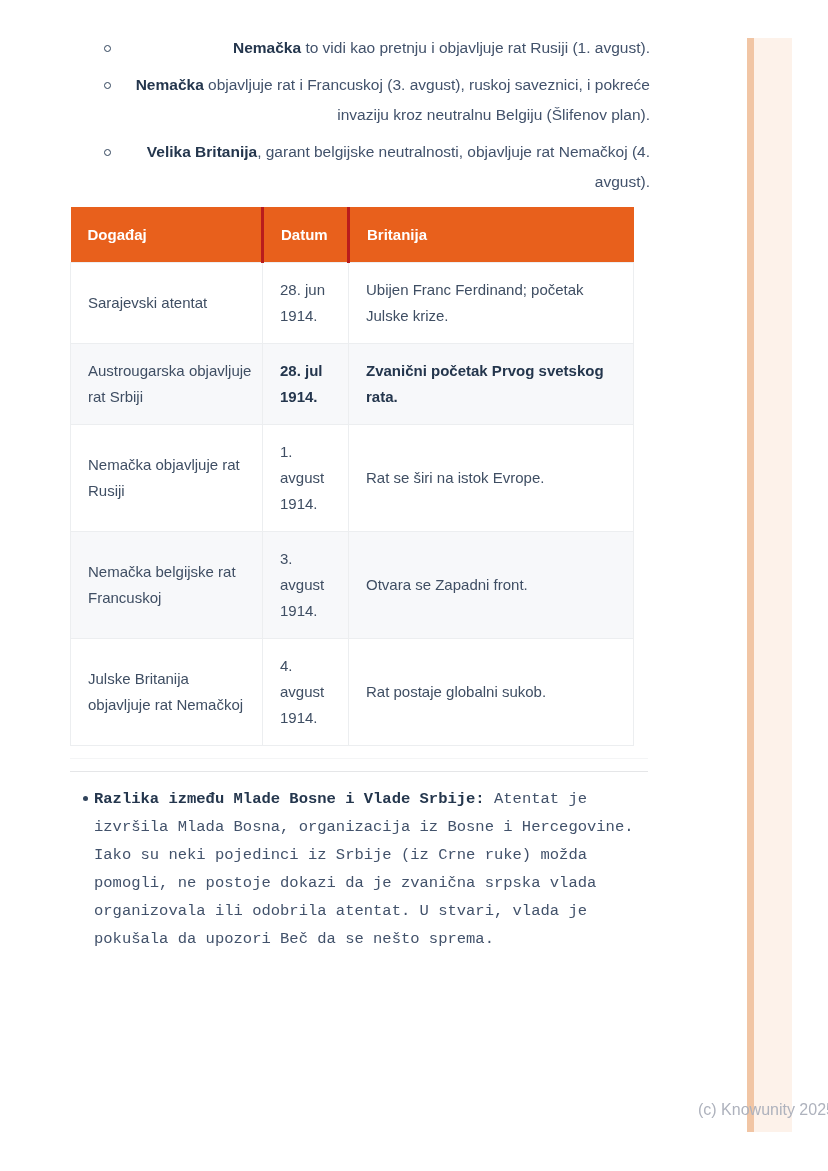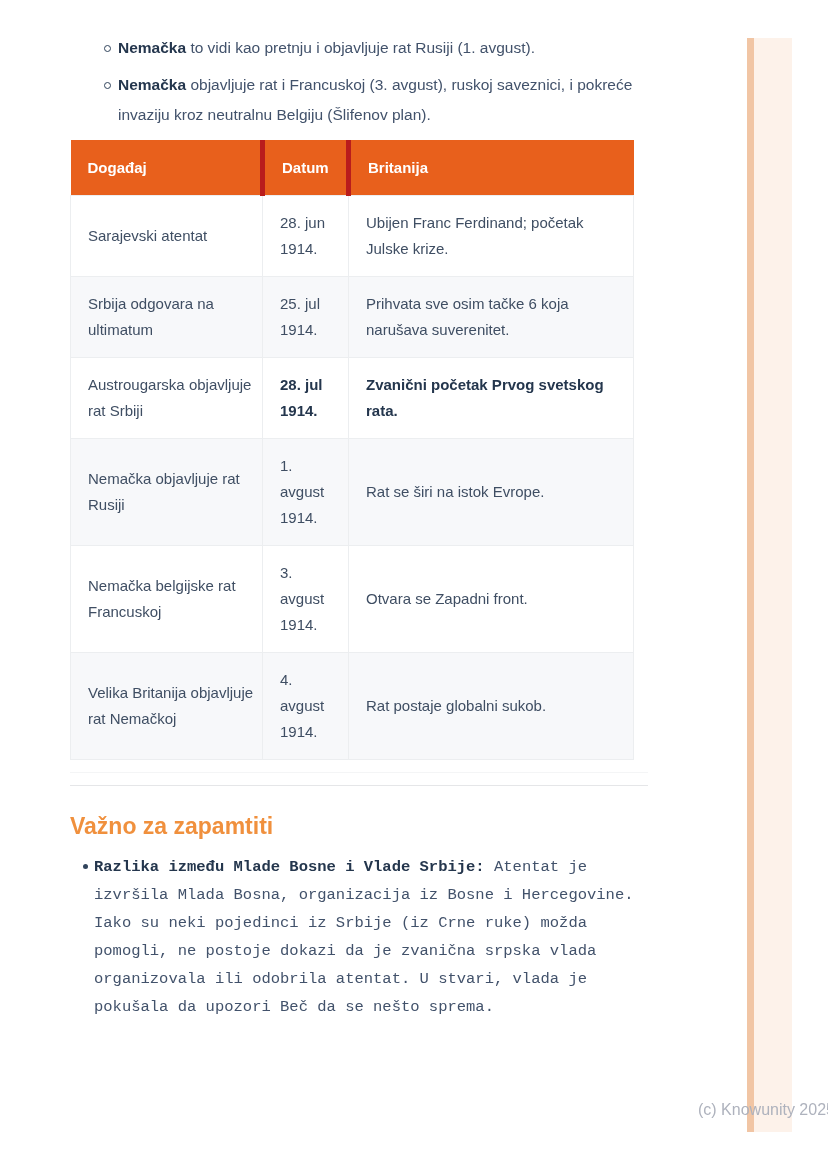--- a/index.html
+++ b/index.html
@@ -46,20 +46,21 @@
 
   
   ul.intro { list-style: none; }
   ul.intro li {
     position: relative;
     padding-left: 48px;
     font-size: 15.5px;
     line-height: 30px;
     margin-bottom: 7px;
     color: #42526b;
+    text-align: right;
   }
   ul.intro li::before {
     content: "";
     position: absolute;
     left: 34px;
     top: 12px;
     width: 5px;
     height: 5px;
     border: 1.5px solid #31445c;
     border-radius: 50%;
@@ -87,21 +88,21 @@
   table.events thead th {
     background: #e8601c;
     color: #ffffff;
     font-weight: bold;
     font-size: 15px;
     text-align: left;
     vertical-align: middle;
     height: 55px;
     padding: 0 8px 0 17px;
   }
-  table.events thead th + th { border-left: 5px solid #b91c1c; }
+  table.events thead th + th { border-left: 3px solid #b91c1c; }
 
   table.events tbody td {
     font-size: 15px;
     line-height: 26px;
     color: #3f4e63;
     vertical-align: middle;
     padding: 14px 8px 14px 17px;
     border: 1px solid #eceef0;
     background: #ffffff;
   }
@@ -158,20 +159,23 @@
 
   <div class="content">
 
     <ul class="intro">
       <li>
         <span class="lead">Nemačka</span><span> to vidi kao pretnju i objavljuje rat Rusiji (1. avgust).</span>
       </li>
       <li>
         <span class="lead">Nemačka</span><span> objavljuje rat i Francuskoj (3. avgust), ruskoj saveznici, i pokreće invaziju kroz neutralnu Belgiju (Šlifenov plan).</span>
       </li>
+      <li>
+        <span class="lead">Velika Britanija</span><span>, garant belgijske neutralnosti, objavljuje rat Nemačkoj (4. avgust).</span>
+      </li>
     </ul>
 
     <div class="table-wrap">
       <table class="events">
         <colgroup>
             <col class="c1">
             <col class="c2">
             <col class="c3">
           </colgroup>
         <thead>
@@ -180,52 +184,46 @@
             <th>Datum</th>
             <th>Britanija</th>
           </tr>
         </thead>
         <tbody>
           <tr>
             <td class="event">Sarajevski atentat</td>
             <td class="date">28. jun 1914.</td>
             <td class="consequence">Ubijen Franc Ferdinand; početak Julske krize.</td>
           </tr>
-          <tr>
-            <td class="event">Srbija odgovara na ultimatum</td>
-            <td class="date">25. jul 1914.</td>
-            <td class="consequence">Prihvata sve osim tačke 6 koja narušava suverenitet.</td>
-          </tr>
           <tr class="bold-row">
             <td class="event">Austrougarska objavljuje rat Srbiji</td>
             <td class="date">28. jul 1914.</td>
             <td class="consequence">Zvanični početak Prvog svetskog rata.</td>
           </tr>
           <tr>
             <td class="event">Nemačka objavljuje rat Rusiji</td>
             <td class="date">1. avgust 1914.</td>
             <td class="consequence">Rat se širi na istok Evrope.</td>
           </tr>
           <tr>
             <td class="event">Nemačka belgijske rat Francuskoj</td>
             <td class="date">3. avgust 1914.</td>
             <td class="consequence">Otvara se Zapadni front.</td>
           </tr>
           <tr>
-            <td class="event">Velika Britanija objavljuje rat Nemačkoj</td>
+            <td class="event">Julske Britanija objavljuje rat Nemačkoj</td>
             <td class="date">4. avgust 1914.</td>
             <td class="consequence">Rat postaje globalni sukob.</td>
           </tr>
         </tbody>
       </table>
     </div>
 
     <hr class="divider">
 
-    <h2 class="section-title">Važno za zapamtiti</h2>
 
     <ul class="outro">
       <li>
         <span class="lead">Razlika između Mlade Bosne i Vlade Srbije:</span><span> Atentat je izvršila Mlada Bosna, organizacija iz Bosne i Hercegovine. Iako su neki pojedinci iz Srbije (iz Crne ruke) možda pomogli, ne postoje dokazi da je zvanična srpska vlada organizovala ili odobrila atentat. U stvari, vlada je pokušala da upozori Beč da se nešto sprema.</span>
       </li>
     </ul>
 
   </div>
 </div>
 

